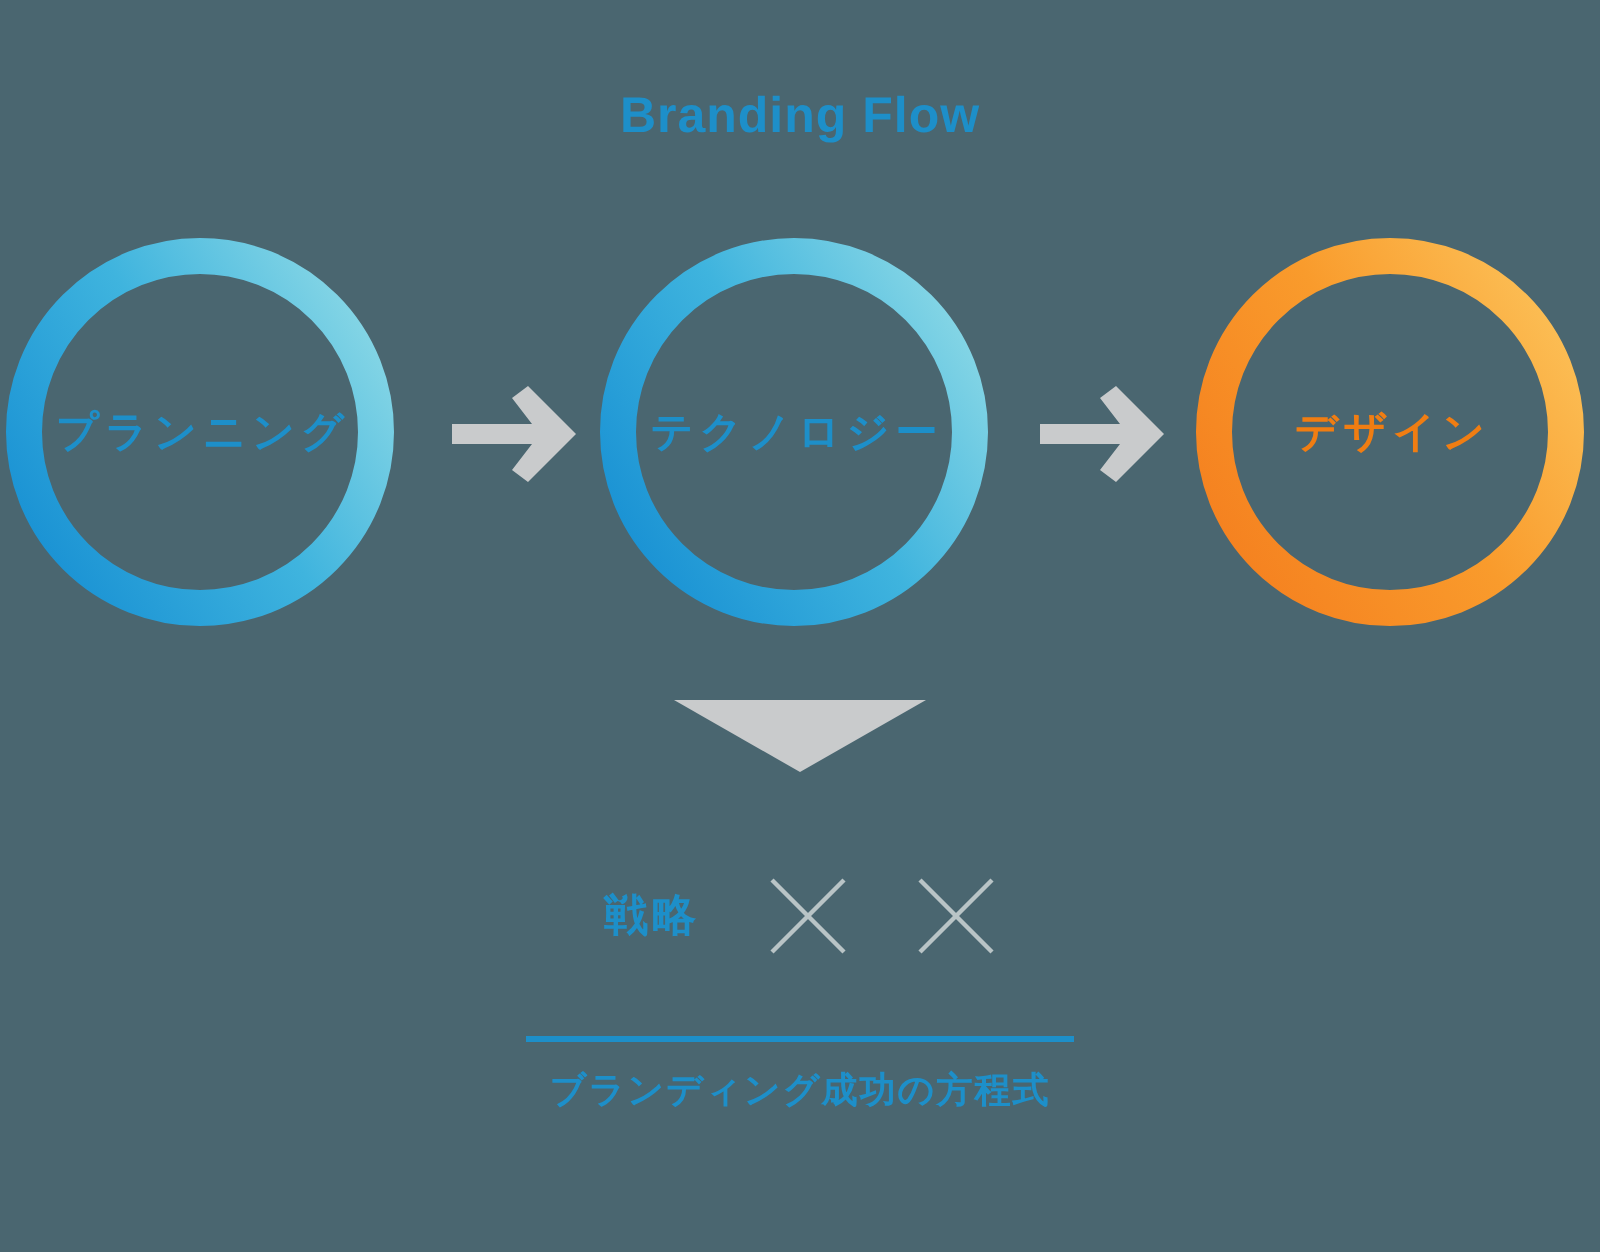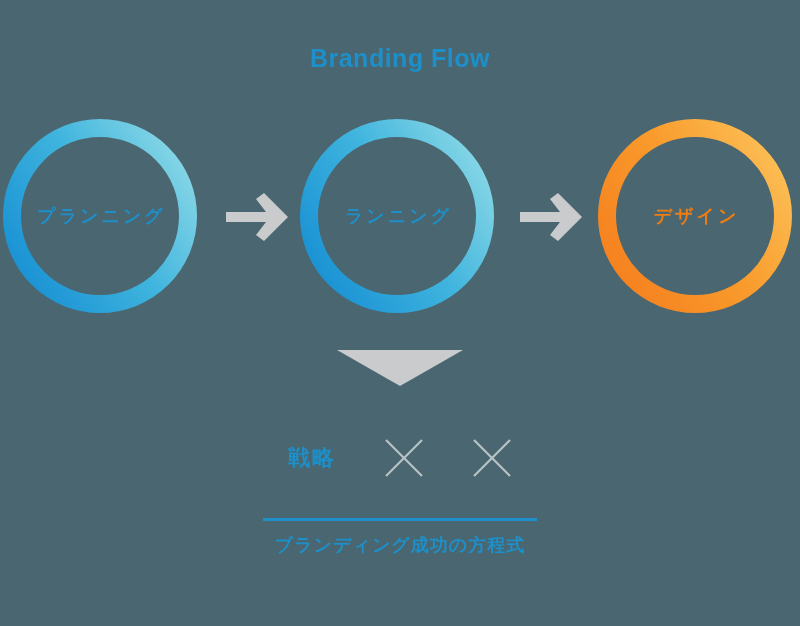--- a/index.html
+++ b/index.html
@@ -62,21 +62,21 @@
 
   .stage-label {
     position: absolute;
     top: 0;
     left: 0;
     width: 196px;
     height: 196px;
     display: flex;
     align-items: center;
     justify-content: center;
-    font-size: 18px;
+    font-size: 21px;
     font-weight: bold;
     letter-spacing: 3px;
     text-indent: 3px;
     white-space: nowrap;
     user-select: none;
   }
   .label-blue   { color: #1d8fc9; }
   .label-orange { color: #f07d12; }
 
   
@@ -103,21 +103,21 @@
   
   .equation {
     position: absolute;
     top: 434px;
     left: 0;
     width: 800px;
     height: 48px;
     display: flex;
     align-items: center;
     justify-content: center;
-    gap: 48px;
+    gap: 34px;
   }
   .eq-term {
     font-size: 22px;
     font-weight: bold;
     letter-spacing: 2px;
     white-space: nowrap;
     user-select: none;
   }
   .eq-blue   { color: #1d8fc9; }
   .eq-orange { color: #f07d12; }
@@ -192,21 +192,21 @@
       <svg class="ring-svg" viewBox="0 0 196 196">
         <defs>
           <linearGradient id="gradRing2" x1="0%" y1="75%" x2="100%" y2="12%">
             <stop offset="0%" stop-color="#1b93d4"></stop>
             <stop offset="50%" stop-color="#3fb4de"></stop>
             <stop offset="100%" stop-color="#8cd9e6"></stop>
           </linearGradient>
         </defs>
         <circle cx="98" cy="98" r="88" fill="none" stroke="url(#gradRing2)" stroke-width="18"></circle>
       </svg>
-      <div class="stage-label label-blue">ランニング</div>
+      <div class="stage-label label-blue">テクノロジー</div>
     </div>
 
     <div class="arrow-right arrow-right-2">
       <svg viewBox="0 0 64 50">
         <path d="M0 20 H40 L30 7 L38 1 L62 25 L38 49 L30 43 L40 30 H0 Z" fill="#c9cbcc"></path>
       </svg>
     </div>
 
     <div class="stage stage-3">
       <svg class="ring-svg" viewBox="0 0 196 196">

